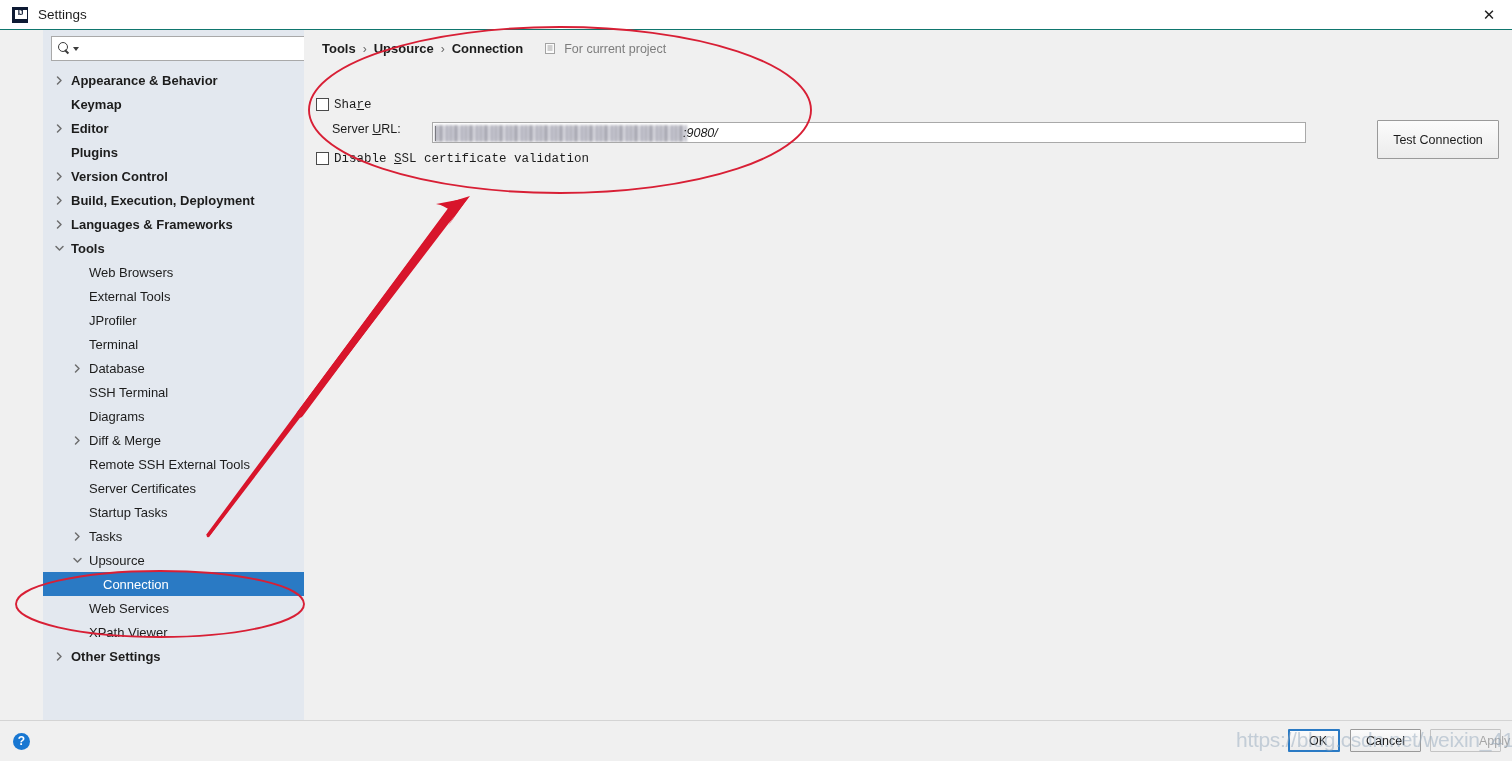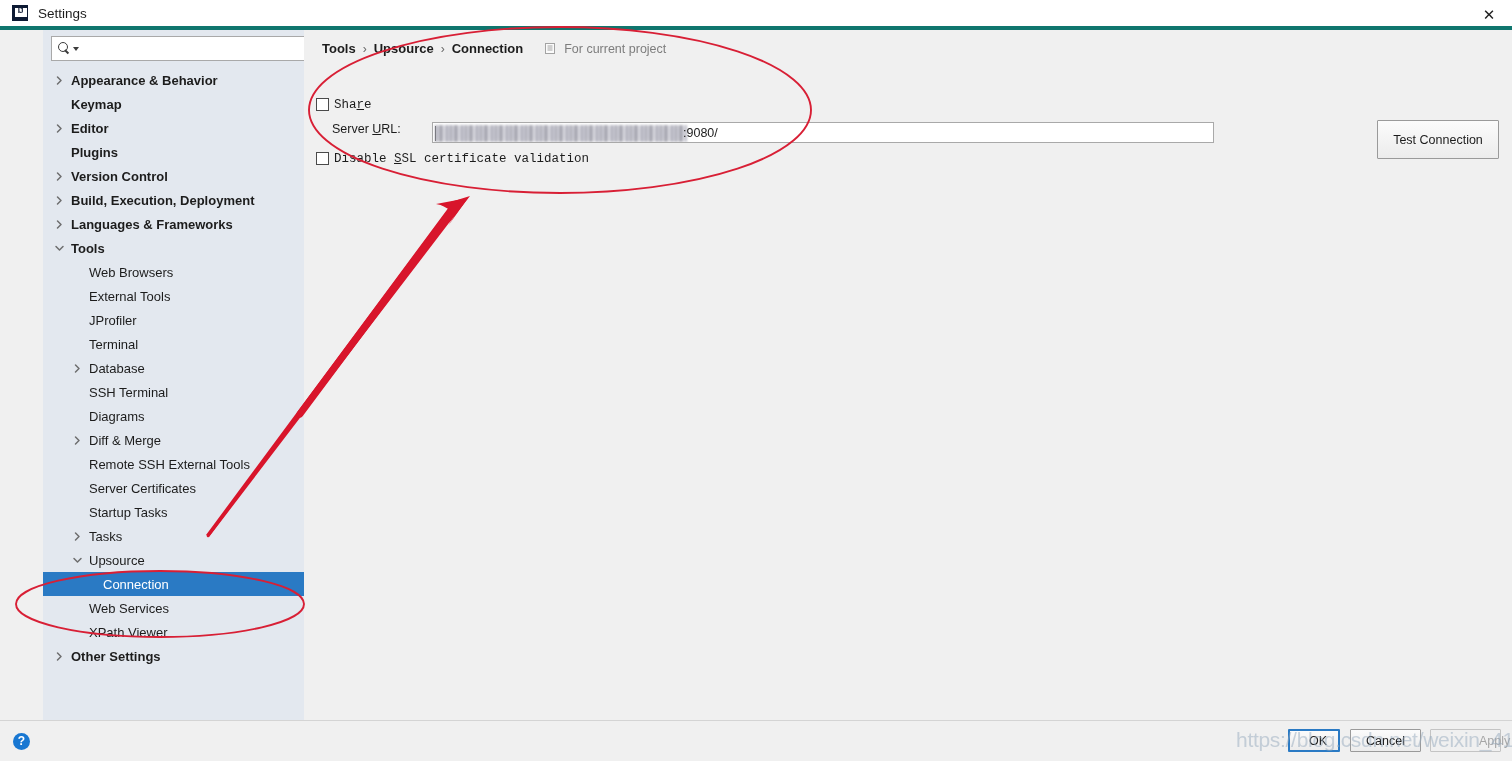--- a/index.html
+++ b/index.html
@@ -18,21 +18,21 @@
     height: 761px;
     background: #f0f0f0;
   }
 
   
   .titlebar {
     position: absolute;
     left: 0; top: 0;
     width: 1512px; height: 30px;
     background: #ffffff;
-    border-bottom: 4px solid #0f766e;
+    border-bottom: 1px solid #0f766e;
     display: flex;
     align-items: center;
   }
   .title-logo {
     width: 16px; height: 16px;
     margin-left: 12px;
     background: #0d1a33;
     border: 1px solid #0d1a33;
     position: relative;
     flex: 0 0 auto;
@@ -233,27 +233,28 @@
     display: flex;
     align-items: flex-start;
     gap: 30px;
   }
   .url-label {
     font-size: 12.5px;
     color: #1c1c1c;
     width: 70px;
   }
   .url-input {
-    width: 782px; height: 21px;
+    width: 874px; height: 21px;
     background: #ffffff;
     border: 1px solid #a9a9a9;
     display: flex;
     align-items: center;
     position: relative;
     overflow: hidden;
+    font-style: italic;
   }
   .url-blur {
     position: absolute;
     left: 2px; top: 2px;
     width: 252px; height: 17px;
     background:
       repeating-linear-gradient(90deg,
         rgba(60,60,80,.50) 0px, rgba(130,130,150,.22) 3px,
         rgba(40,40,60,.45) 6px, rgba(170,170,185,.12) 9px,
         rgba(70,70,95,.42) 12px, rgba(150,150,170,.18) 15px),

